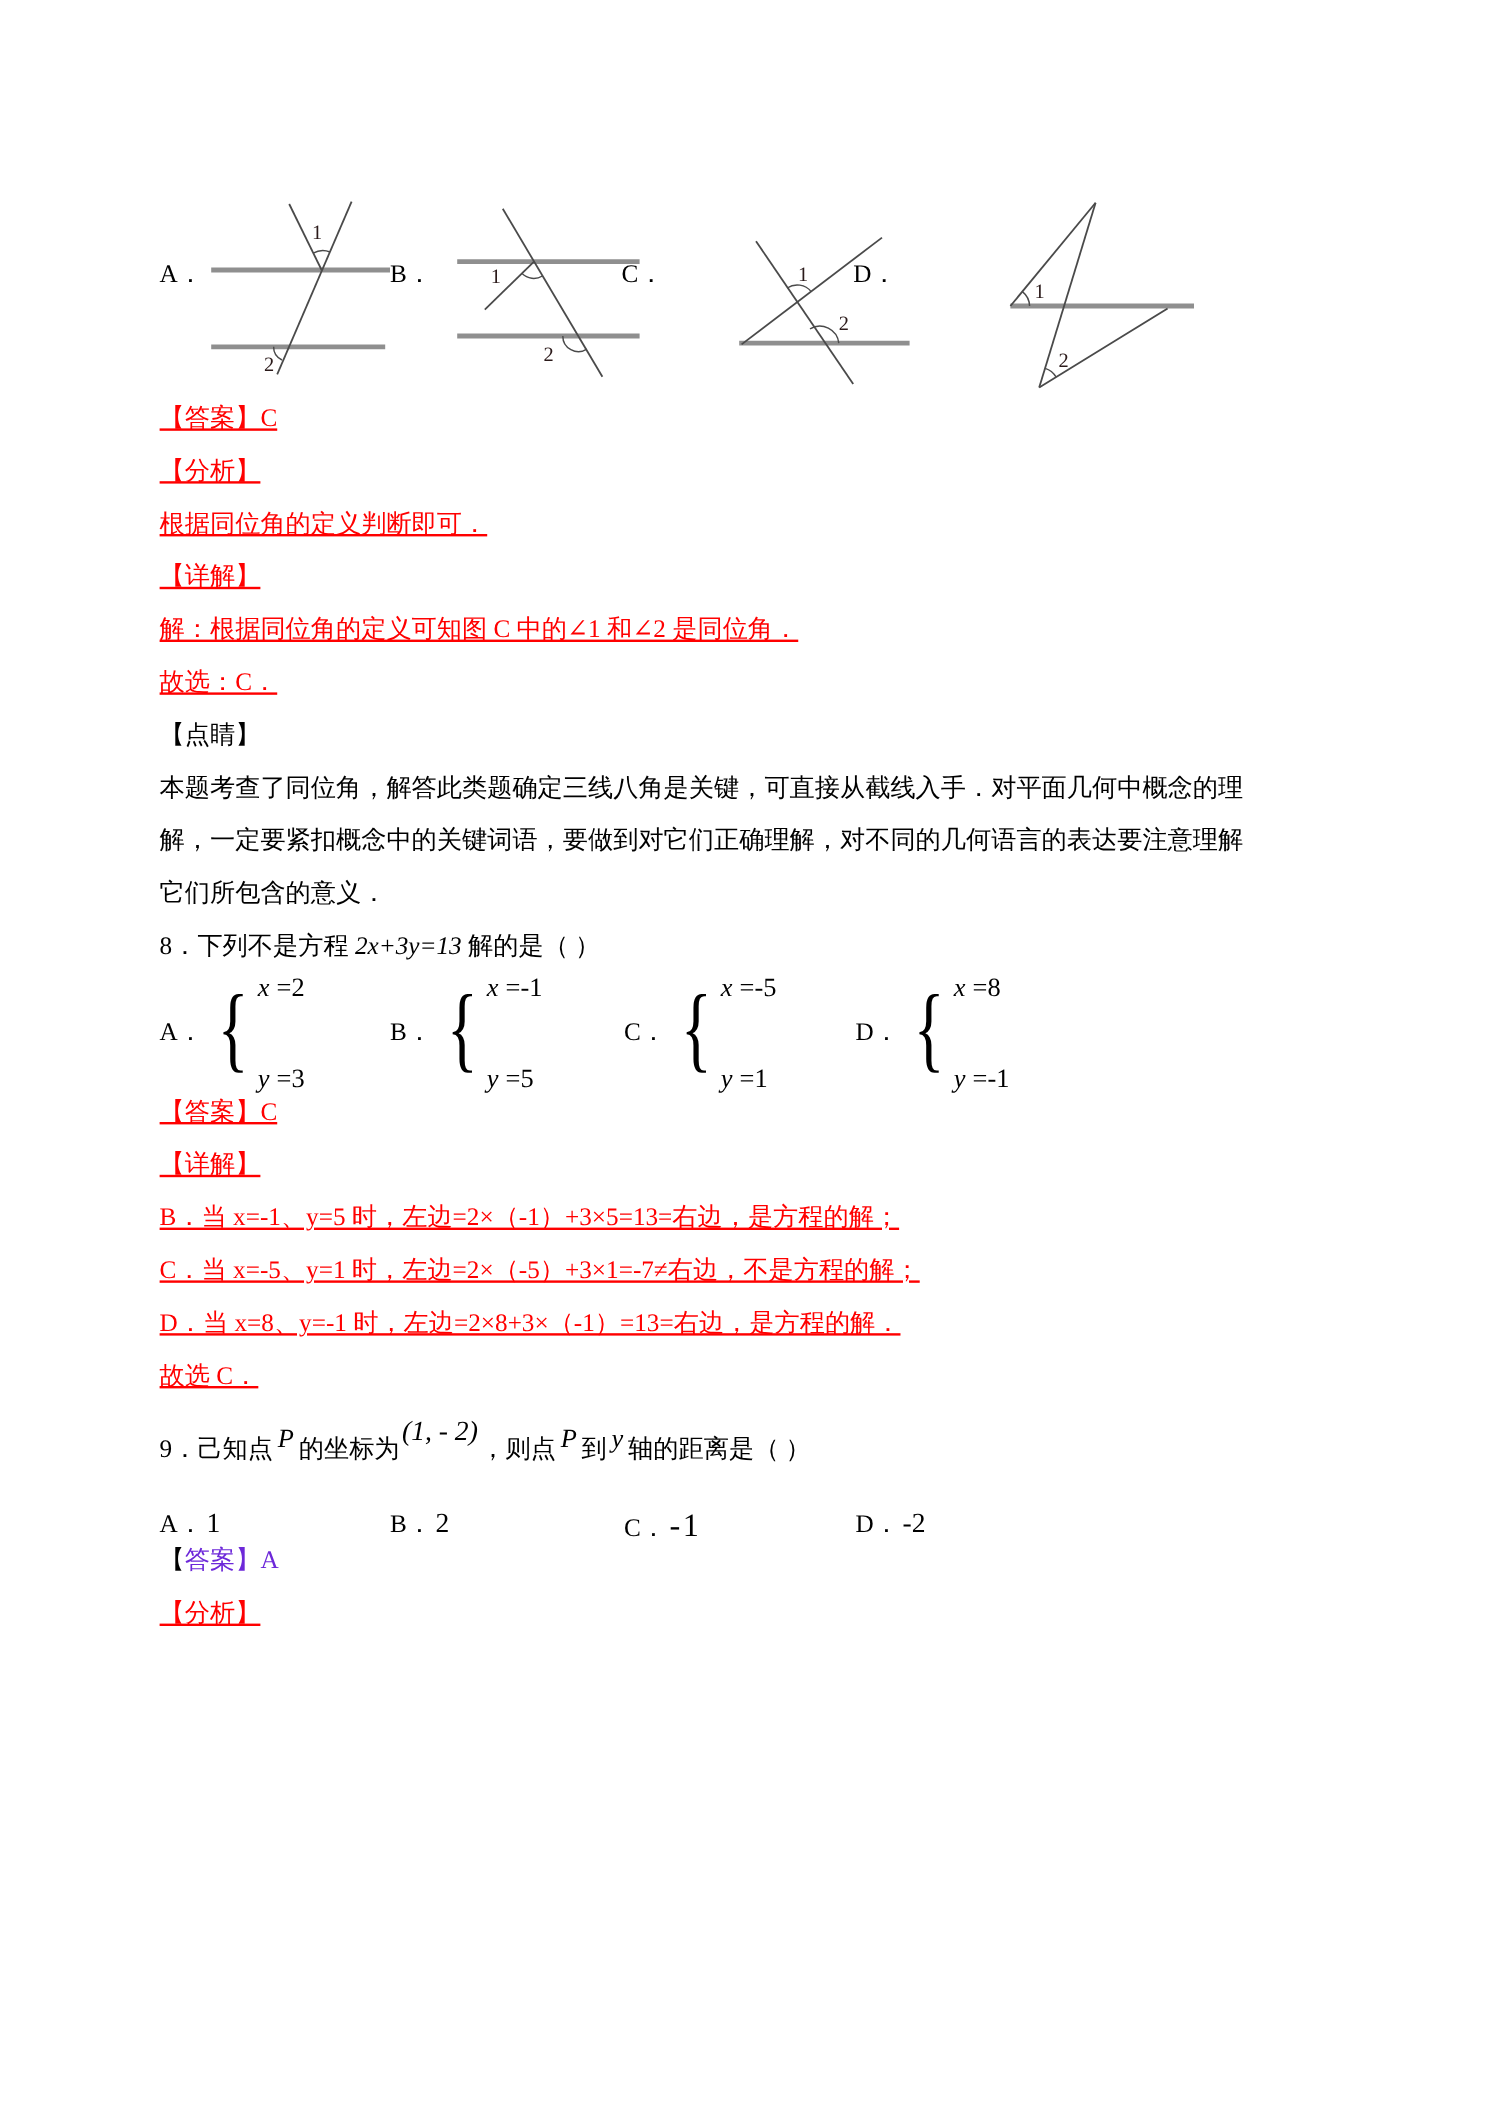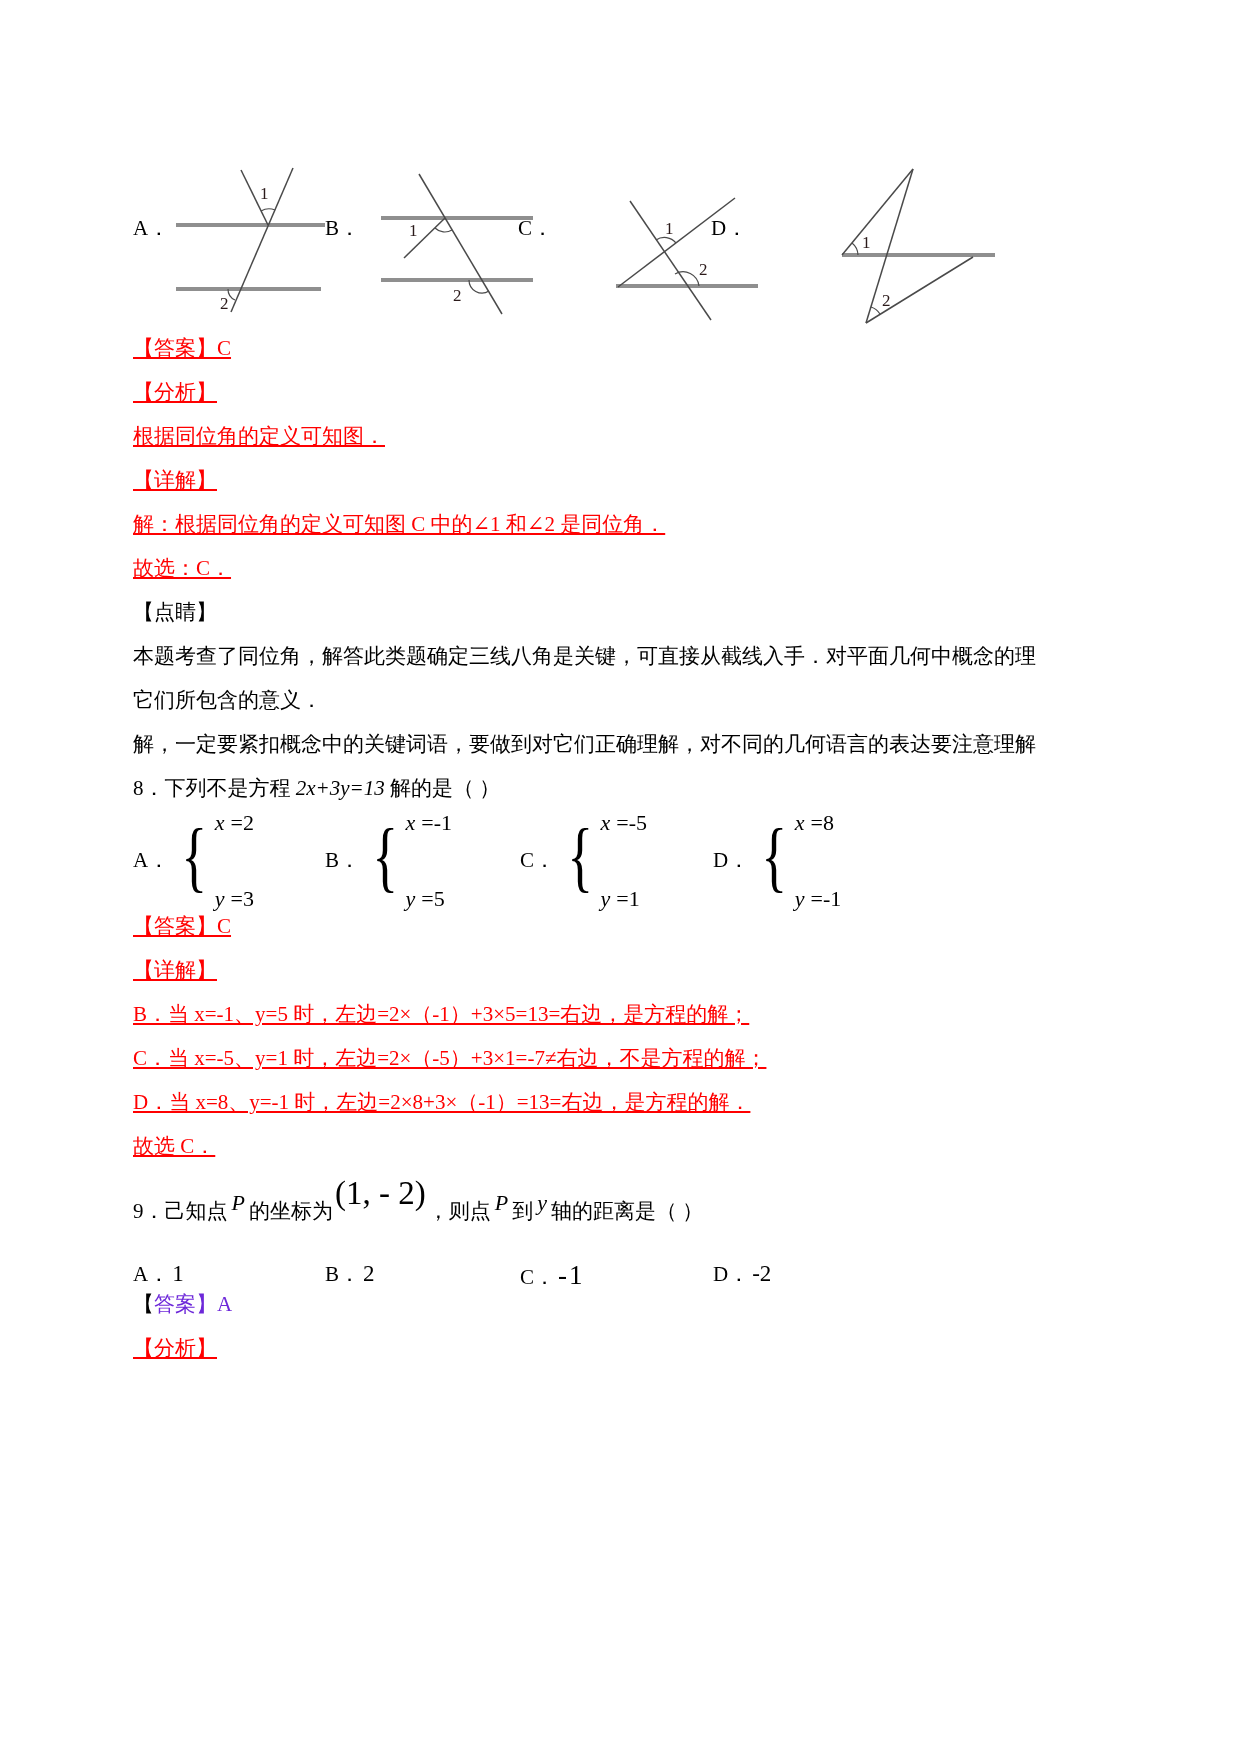--- a/index.html
+++ b/index.html
@@ -23,21 +23,21 @@
   .opt{position:absolute;top:0;height:88px;display:flex;align-items:center;}
   .opt-label{font-size:21px;}
   .brace{font-size:72px;font-weight:300;line-height:84px;margin:0 3px 6px 8px;
          transform:scaleX(.75) scaleY(1.1);display:inline-block;}
   .eqcol{display:flex;flex-direction:column;gap:37px;}
   .eq{font-size:22px;line-height:39px;white-space:nowrap;}
   .eq .var{font-style:italic;margin-right:6px;}
   
   .q9-stem{margin:10px 0 0 0;line-height:58px;font-size:21px;}
   .mvar{font-style:italic;font-size:22px;position:relative;top:-8px;padding:0 4px;}
-  .mcoords{font-size:33px;position:relative;top:-14px;padding:0 2px;}
+  .mcoords{font-size:23px;position:relative;top:-14px;padding:0 2px;font-style:italic;}
   .q9-row{position:relative;height:34px;margin-top:8px;}
   .q9-opt{position:absolute;top:12px;font-size:21px;white-space:nowrap;}
   .q9-val{font-size:23px;margin-left:3px;}
   .q9-val.mathbig{font-size:27px;letter-spacing:2px;}
   .mt18{margin-top:18px;}
 </style>
 </head>
 <body>
 
 <div class="page">
@@ -88,28 +88,28 @@
         <line class="kline" x1="31" y1="183" x2="138" y2="117"></line>
         <path class="arc" d="M 17 103 A 16 16 0 0 1 23 115"></path>
         <path class="arc" d="M 36 167 A 17 17 0 0 1 45 174"></path>
         <text x="27" y="108">1</text>
         <text x="47" y="166">2</text>
       </svg>
     </div>
 
     <p class="line red">【答案】C</p>
     <p class="line red">【分析】</p>
-    <p class="line red">根据同位角的定义可知图．</p>
+    <p class="line red">根据同位角的定义判断即可．</p>
     <p class="line red">【详解】</p>
     <p class="line red">解：根据同位角的定义可知图 C 中的∠1 和∠2 是同位角．</p>
     <p class="line red">故选：C．</p>
     <p class="line">【点睛】</p>
     <p class="line">本题考查了同位角，解答此类题确定三线八角是关键，可直接从截线入手．对平面几何中概念的理</p>
+    <p class="line">解，一定要紧扣概念中的关键词语，要做到对它们正确理解，对不同的几何语言的表达要注意理解</p>
     <p class="line">它们所包含的意义．</p>
-    <p class="line">解，一定要紧扣概念中的关键词语，要做到对它们正确理解，对不同的几何语言的表达要注意理解</p>
 
     <p class="line"><span>8．下列不是方程 </span><i>2x+3y=13</i><span> 解的是（  ）</span></p>
 
     <div class="opt-row">
       <div class="opt" style="left:0px">
         <span class="opt-label">A．</span>
         <span class="brace">{</span>
         <span class="eqcol">
           <span class="eq"><i class="var">x</i><span>=2</span></span>
           <span class="eq"><i class="var">y</i><span>=3</span></span>

